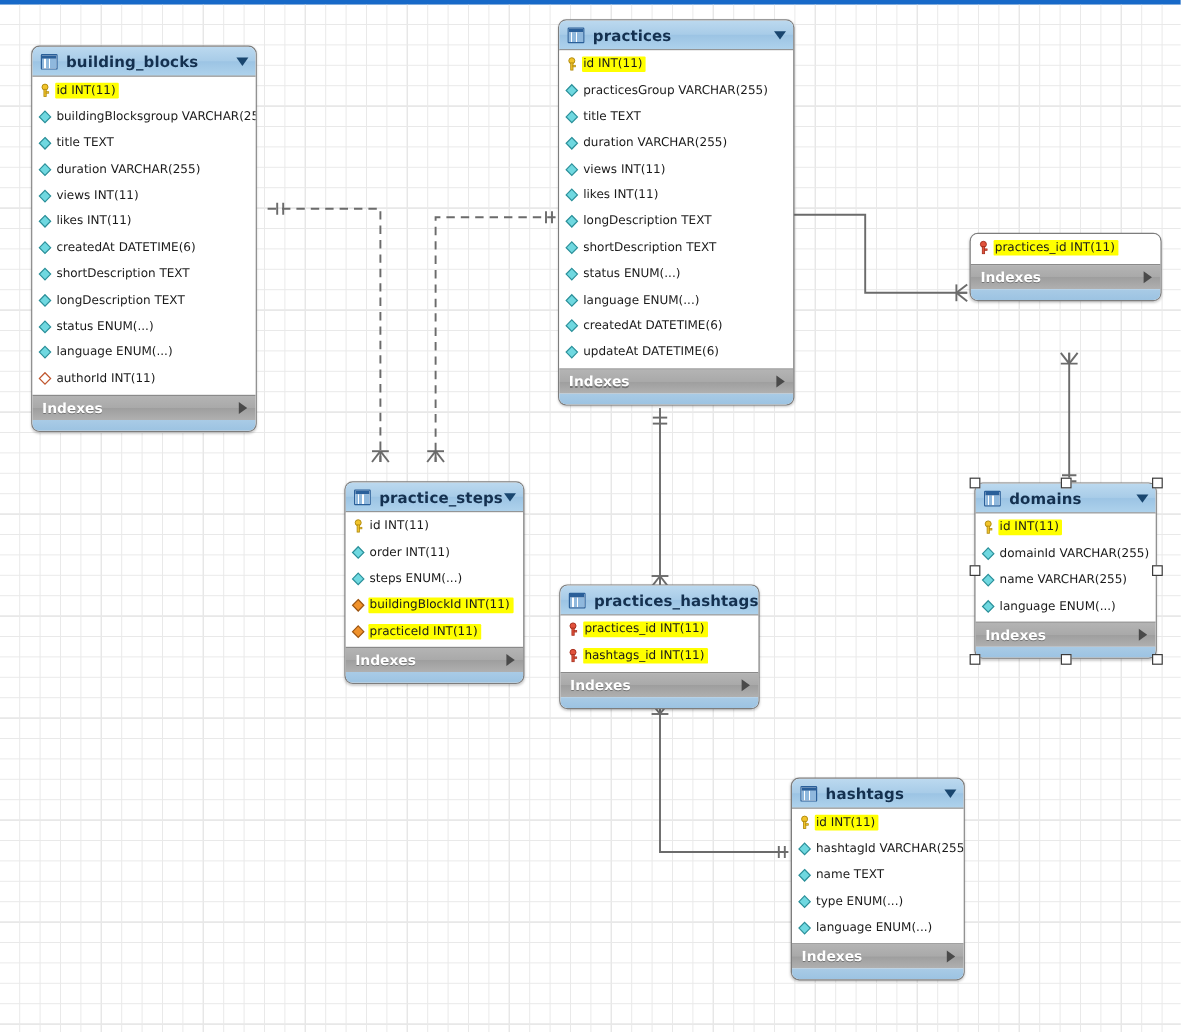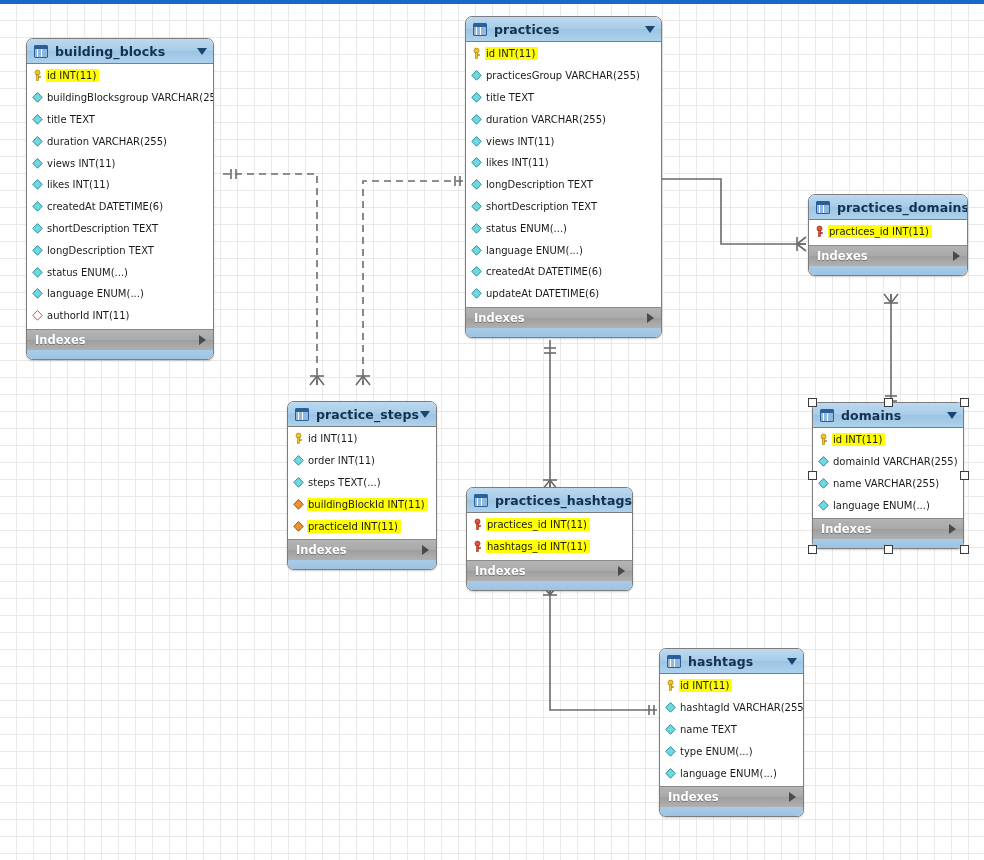--- a/index.html
+++ b/index.html
@@ -404,24 +404,20 @@
           <span class="col-txt">updateAt DATETIME(6)</span>
         </div>
       </div>
       <div class="idx">
         <span>Indexes</span>
         <span class="idx-caret"></span>
       </div>
       <div class="foot"></div>
     </div>
     <div class="tbl" style="left: 808px; top: 190px; width: 160px;">
-      <div class="tbl-head">
-        <span class="tbl-ico"></span>
-        <span class="tbl-title">practices_domains</span>
-      </div>
       <div class="cols">
         <div class="col hl">
           <span class="g">
             <svg width="13" height="13" viewBox="0 0 13 13">
               <circle cx="6.5" cy="3.6" r="2.5" fill="#e2523c" stroke="#a6301e" stroke-width=".8"></circle>
               <rect x="5.6" y="5.4" width="1.9" height="6" fill="#e2523c" stroke="#a6301e" stroke-width=".7"></rect>
               <rect x="7.4" y="7.4" width="2.2" height="1.3" fill="#e2523c" stroke="#a6301e" stroke-width=".6"></rect>
             </svg>
           </span>
           <span class="col-txt">practices_id INT(11)</span>
@@ -513,21 +509,21 @@
             </svg>
           </span>
           <span class="col-txt">order INT(11)</span>
         </div>
         <div class="col">
           <span class="g">
             <svg width="13" height="13" viewBox="0 0 13 13">
               <path d="M6.5 1.6 L11.2 6.4 L6.5 11.2 L1.8 6.4 Z" fill="#6fd8e0" stroke="#2a8f99" stroke-width="1"></path>
             </svg>
           </span>
-          <span class="col-txt">steps TEXT(...)</span>
+          <span class="col-txt">steps ENUM(...)</span>
         </div>
         <div class="col hl">
           <span class="g">
             <svg width="13" height="13" viewBox="0 0 13 13">
               <path d="M6.5 1.6 L11.2 6.4 L6.5 11.2 L1.8 6.4 Z" fill="#f0922c" stroke="#9c5410" stroke-width="1"></path>
             </svg>
           </span>
           <span class="col-txt">buildingBlockId INT(11)</span>
         </div>
         <div class="col hl">

